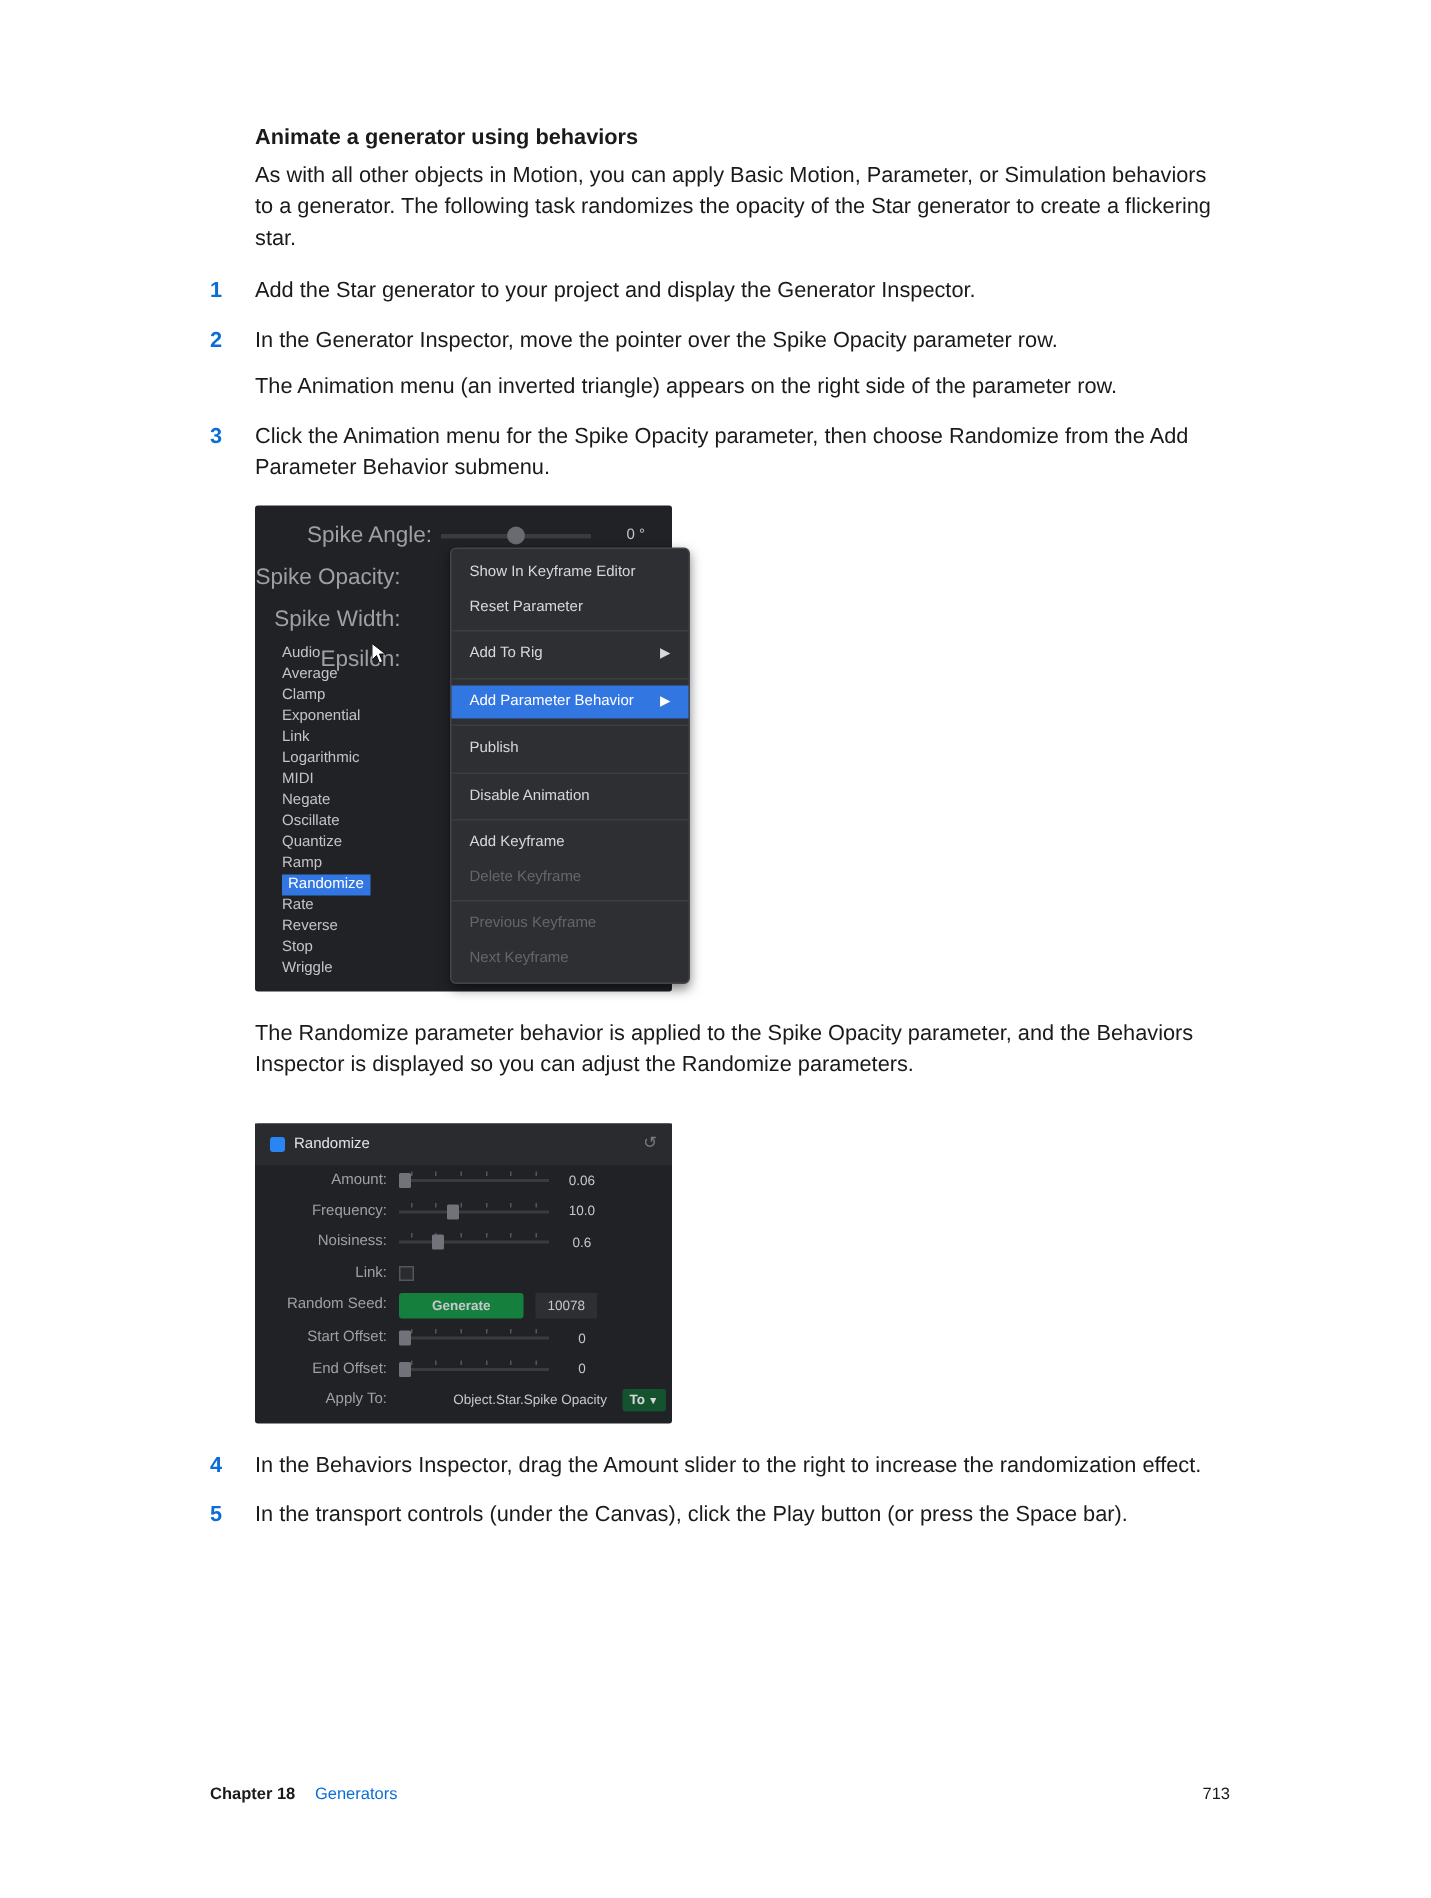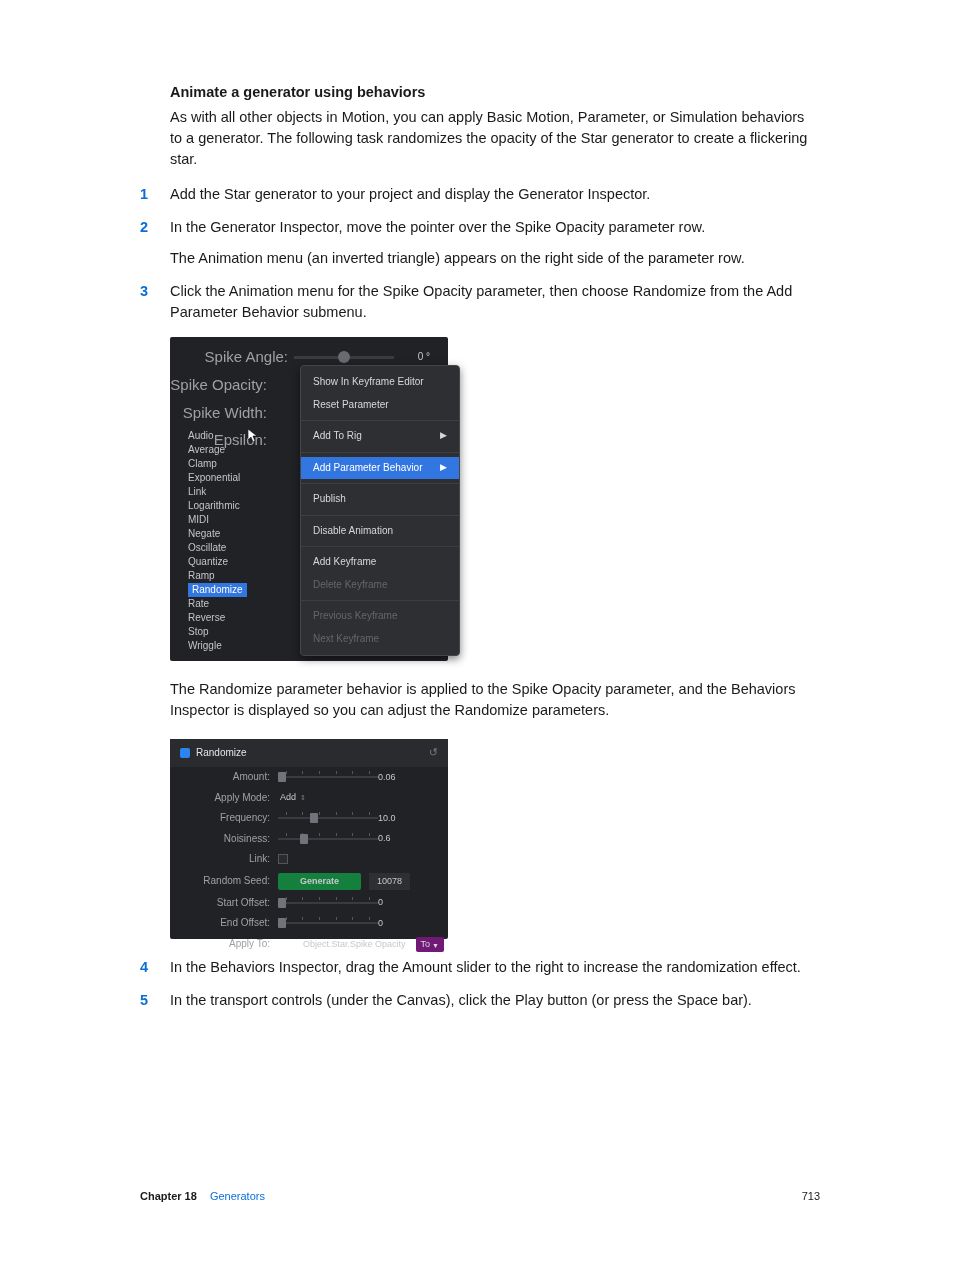--- a/index.html
+++ b/index.html
@@ -30,41 +30,41 @@
   .cursor { position:absolute; left:62px; top:0; }
   .dropdown-arrow { position:absolute; right:4px; top:30px; width:12px; height:12px; background:#3276e2; border-radius:2px; display:flex; align-items:center; justify-content:center; color:#fff; font-size:8px;}
   
   .screenshot2 { width: 278px; height: 200px; }
   .s2-header { display:flex; align-items:center; justify-content:space-between; background:#2a2b2f; padding:6px 10px;}
   .s2-header .left { display:flex; align-items:center; gap:6px;}
   .blue-sq { width:10px; height:10px; background:#2a85f3; border-radius:2px;}
   .s2-title { color:#e4e4e8; font-size:10px; font-weight:500;}
   .reset-icon { color:#7a7b7f; font-size:11px;}
   .s2-row { display:flex; align-items:center; padding:3px 4px 3px 0; }
-  .s2-label { width:108px; text-align:right; color:#9fa0a4; font-size:10px; padding-right:8px;}
+  .s2-label { width:96px; text-align:right; color:#9fa0a4; font-size:10px; padding-right:8px;}
   .s2-slider { width:100px; position:relative; height:12px;}
   .s2-track { position:absolute; top:5px; width:100%; height:2px; background:#3a3b3f;}
   .s2-thumb { position:absolute; width:8px; height:10px; background:#72737a; border-radius:1px; top:1px;}
   .s2-ticks { position:absolute; top:0; width:100%; display:flex; justify-content:space-around;}
   .s2-ticks span{width:1px;height:3px;background:#55565a;}
-  .s2-val { width:50px; text-align:left; color:#c8c8cc; font-size:9px; padding-right:6px;}
+  .s2-val { width:50px; text-align:center; color:#c8c8cc; font-size:9px; padding-right:6px;}
   .s2-select { display:inline-flex; align-items:center; gap:4px; color:#c8c8cc; font-size:9px; padding-left:2px;}
   .s2-select .chev { font-size:7px; color:#7a7b7f;}
   .s2-check { width:10px; height:10px; border:1px solid #55565a; background:#2a2b2f;}
   .s2-btn { background:#15803d; padding:2px 22px; font-size:9px; color:#c8c8cc; border-radius:2px;font-weight:bold;}
   .s2-numfield { background:#2e2f33; padding:2px 8px; font-size:9px; color:#c8c8cc; min-width:40px; text-align:center;}
   .s2-applyto { font-size:9px; color:#c8c8cc;}
-  .s2-to { margin-left:10px; display:inline-flex; align-items:flex-end; gap:2px; background:#701a75; padding:1px 5px; font-size:9px; border-radius:2px;}
+  .s2-to { margin-left:10px; display:inline-flex; align-items:flex-end; gap:2px; background:#14532d; padding:1px 5px; font-size:9px; border-radius:2px;font-weight:bold;}
   
   .footer { position:fixed; bottom:60px; left:140px; right:140px; width:680px; display:flex; justify-content:space-between; font-size:11px;}
   .footer .ch { font-weight:600;}
   .footer .gen { color:#0b6ed6; margin-left:10px; font-weight:400;}
   .footer .pg { }
   
-  .post-img-text { margin-bottom:18px;}
+  .post-img-text { margin-bottom:28px;}
 </style>
 </head>
 <body>
 
 <div class="section-title">Animate a generator using behaviors</div>
 <p class="intro">As with all other objects in Motion, you can apply Basic Motion, Parameter, or Simulation behaviors to a generator. The following task randomizes the opacity of the Star generator to create a flickering star.</p>
 
 <ol class="steps">
   <li>
     <span class="step-num">1</span>
@@ -178,27 +178,20 @@
               <span></span>
               <span></span>
               <span></span>
             </div>
             <div class="s2-track"></div>
             <div class="s2-thumb" style="left:0"></div>
           </div>
         <span class="s2-val">0.06</span>
       </div>
       <div class="s2-row">
-        <span class="s2-label">Apply Mode:</span>
-        <span class="s2-select">
-            <span>Add</span>
-            <span class="chev">⇕</span>
-          </span>
-      </div>
-      <div class="s2-row">
         <span class="s2-label">Frequency:</span>
         <div class="s2-slider">
             <div class="s2-ticks">
               <span></span>
               <span></span>
               <span></span>
               <span></span>
               <span></span>
               <span></span>
             </div>

